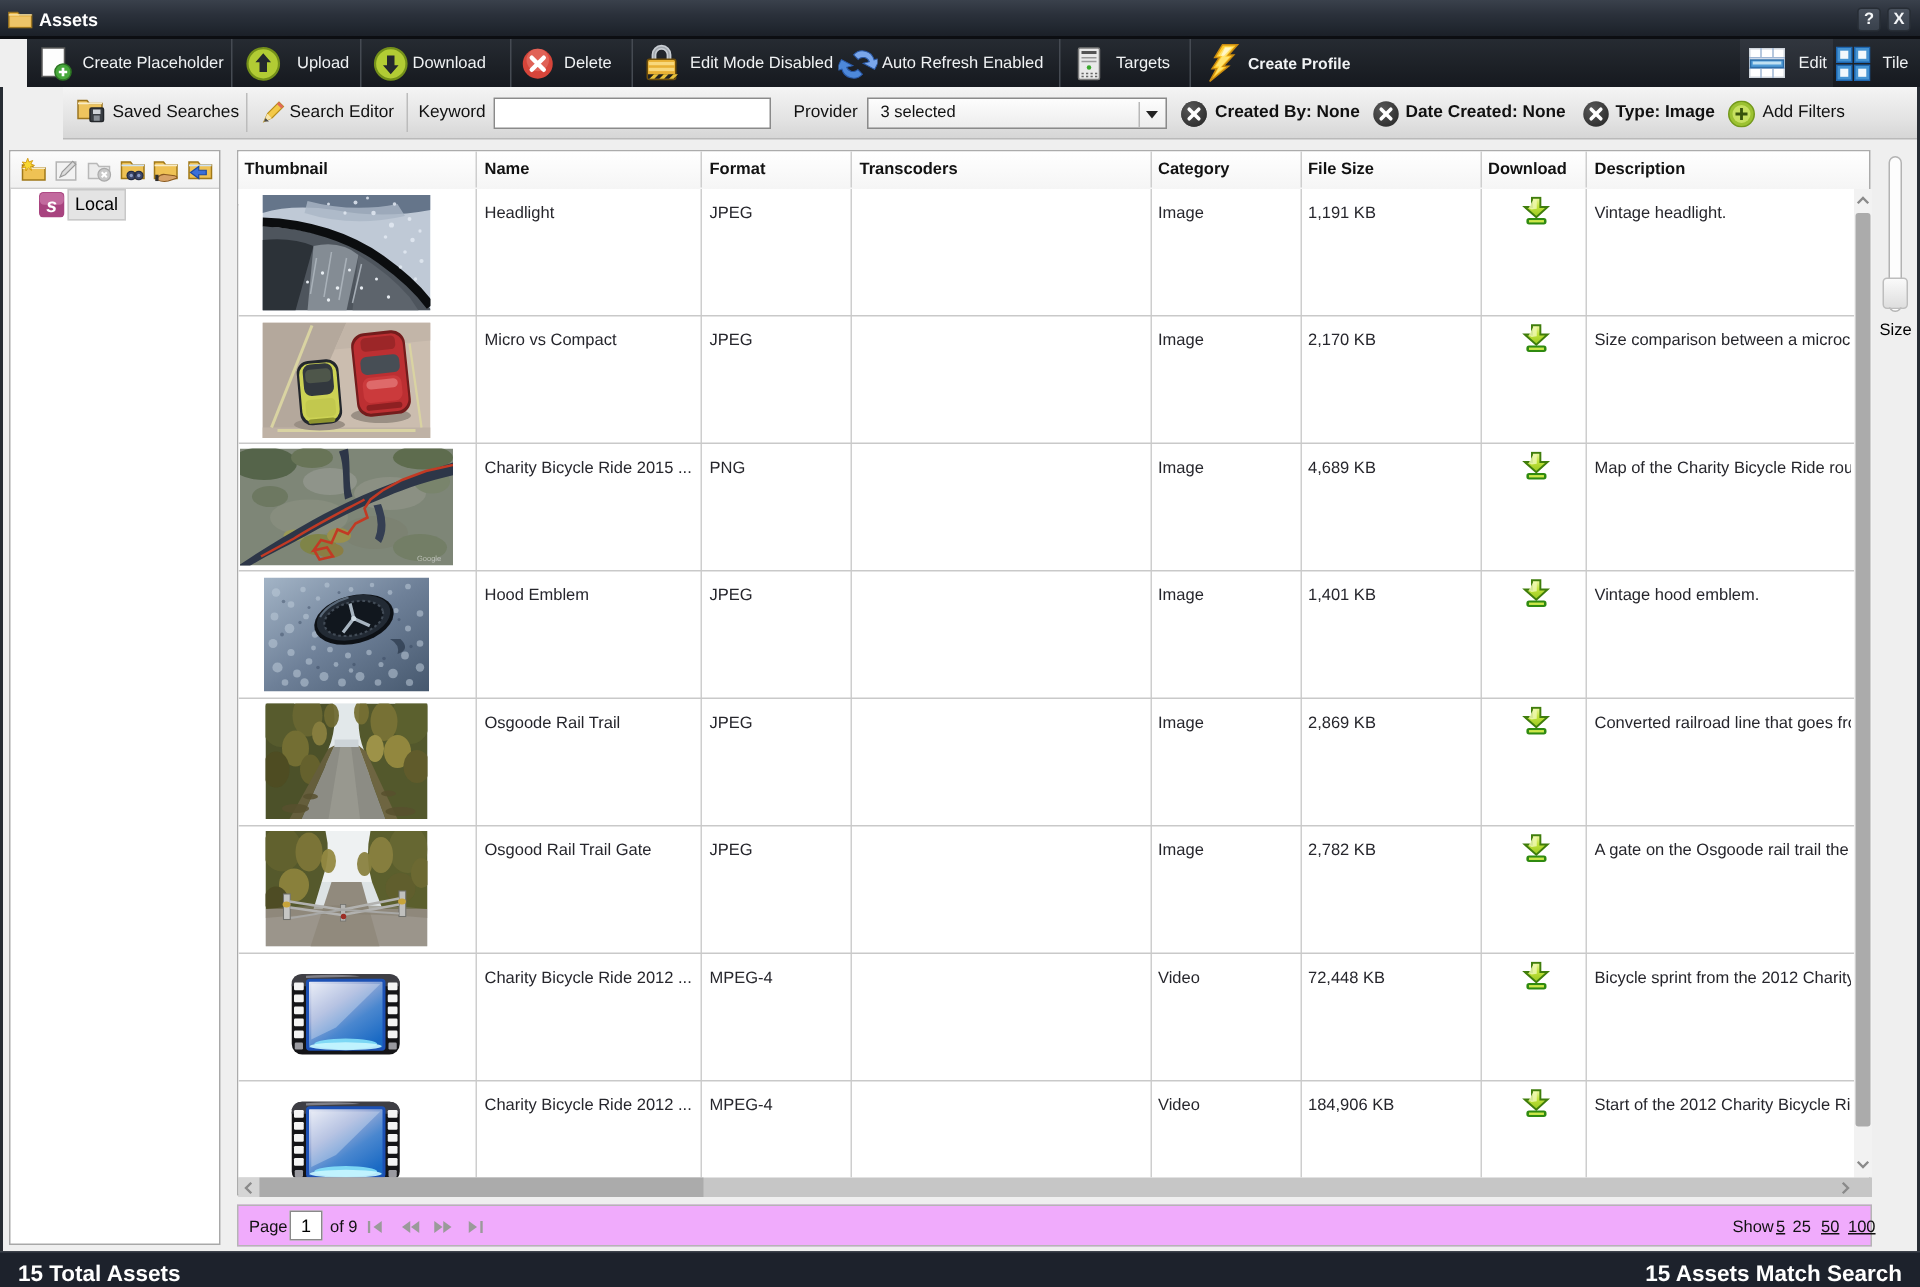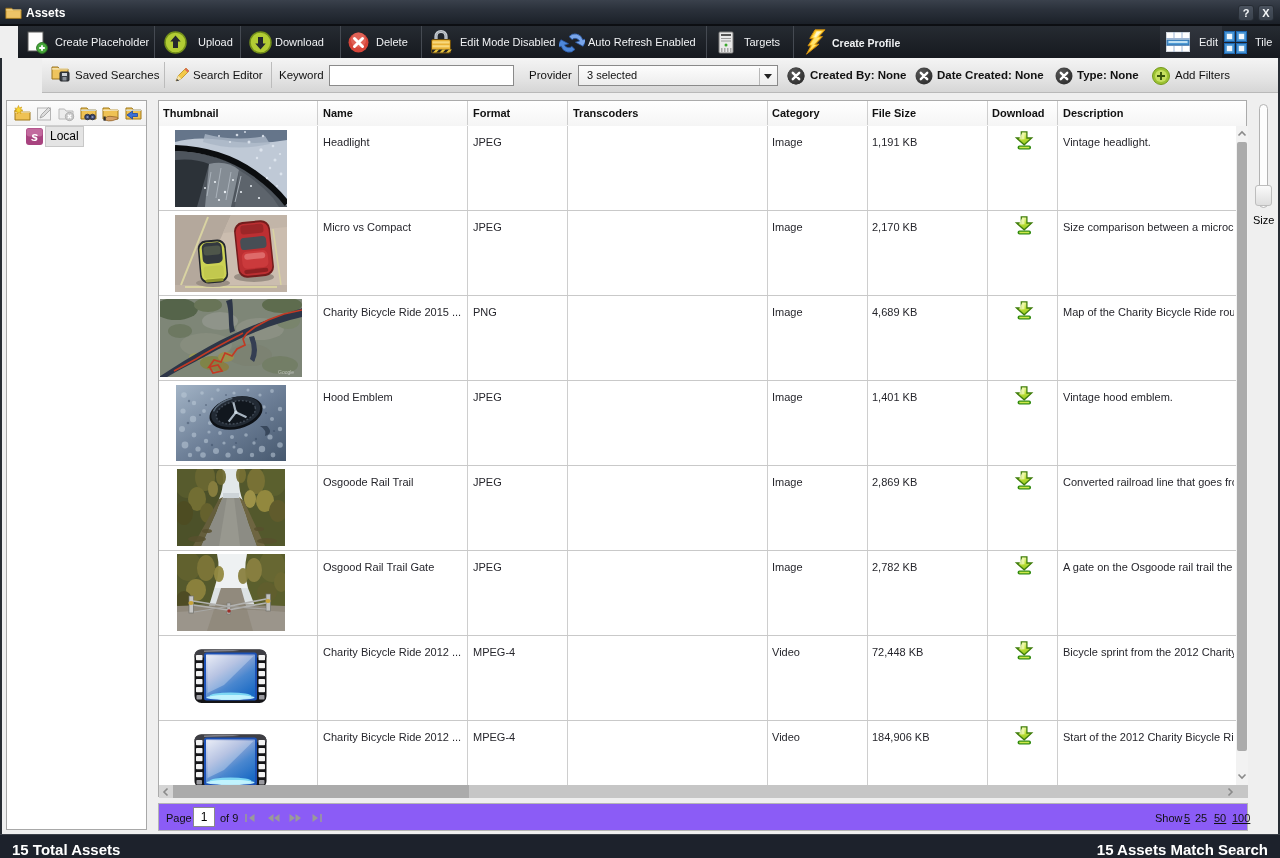--- a/index.html
+++ b/index.html
@@ -55,21 +55,21 @@
 .nm { width:142px; overflow:hidden; }
 #tbody { position:absolute; left:0; top:25px; width:1077px; height:659px; overflow:hidden; background:#fff; }
 .row { position:absolute; left:0; width:1077px; height:85px; border-bottom:1px solid #c9c9c9; }
 
 
 #vscroll { position:absolute; left:1077px; top:25px; width:12px; height:659px; background:#f2f2f2; }
 
 #hscroll { position:absolute; left:0; top:684px; width:1089px; height:13px; background:#c6c6c6; }
 
 
-#pager { left:158px; top:803px; width:1090px; height:28px; background:#8b5cf6; border:1px solid #b5b5b5; }
+#pager { left:158px; top:803px; width:1090px; height:28px; background:#f0abfc; border:1px solid #b5b5b5; }
 #pager .ptext { position:absolute; top:8px; font-size:11px; color:#111; }
 #pageinput { position:absolute; left:34px; top:3px; width:22px; height:20px; background:#fff; border:1px solid #8a8a8a;
   font-size:12px; text-align:center; line-height:19px; }
 
 
 #statusbar { left:0; top:834px; width:1280px; height:24px; background:#1d222c; border-top:1px solid #3c414a; }
 #statusbar div { position:absolute; top:6px; color:#fff; font-size:15px; font-weight:bold; }
 
 
 #sizetrack { left:1259px; top:104px; width:9px; height:104px; background:#fdfdfd; border:1px solid #b3b3b3; border-radius:5px; }
@@ -243,21 +243,21 @@
   <div class="flabel b" style="left:768px">Created By: None</div>
   <svg class="abs" style="left:873px;top:9px" width="18" height="18" viewBox="0 0 18 18">
     <circle cx="9" cy="9" r="8.5" fill="url(#g1)"></circle>
     <path d="M5.8 5.8 L12.2 12.2 M12.2 5.8 L5.8 12.2" stroke="#fff" stroke-width="2.4" stroke-linecap="round"></path>
   </svg>
   <div class="flabel b" style="left:895px">Date Created: None</div>
   <svg class="abs" style="left:1013px;top:9px" width="18" height="18" viewBox="0 0 18 18">
     <circle cx="9" cy="9" r="8.5" fill="url(#g1)"></circle>
     <path d="M5.8 5.8 L12.2 12.2 M12.2 5.8 L5.8 12.2" stroke="#fff" stroke-width="2.4" stroke-linecap="round"></path>
   </svg>
-  <div class="flabel b" style="left:1035px">Type: None</div>
+  <div class="flabel b" style="left:1035px">Type: Image</div>
   <svg class="abs" style="left:1110px;top:9px" width="18" height="18" viewBox="0 0 18 18">
     <circle cx="9" cy="9" r="8.5" fill="#9cc232" stroke="#74991c" stroke-width="1"></circle>
     <circle cx="9" cy="9" r="6" fill="#c6e060"></circle>
     <path d="M5 9 h8 M9 5 v8" stroke="#38540c" stroke-width="1.9"></path>
   </svg>
   <div class="flabel" style="left:1133px">Add Filters</div>
 </div>
 
 <div class="abs" id="sidebar">
   <div id="sidetools">

